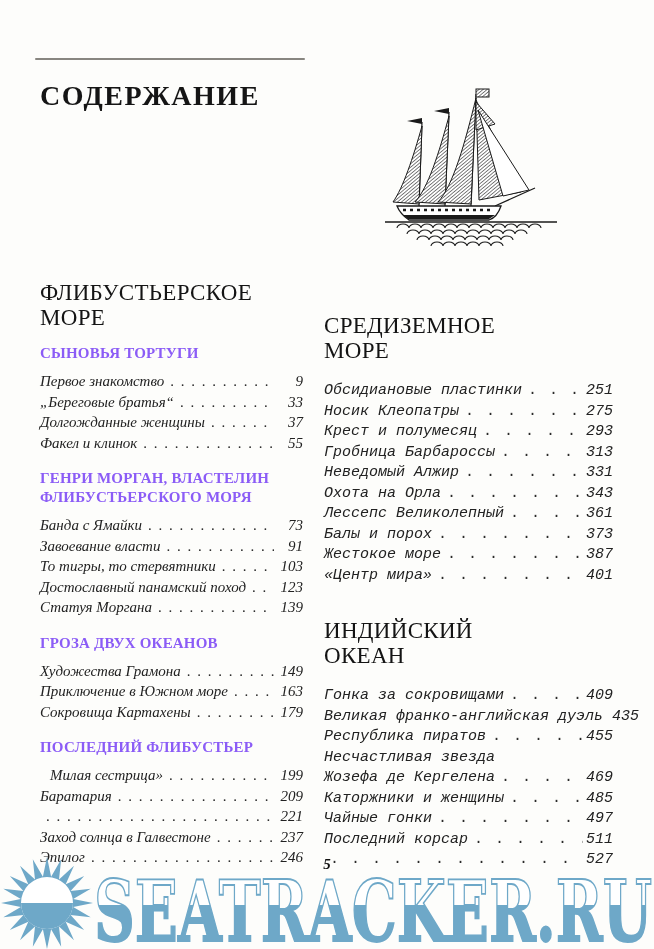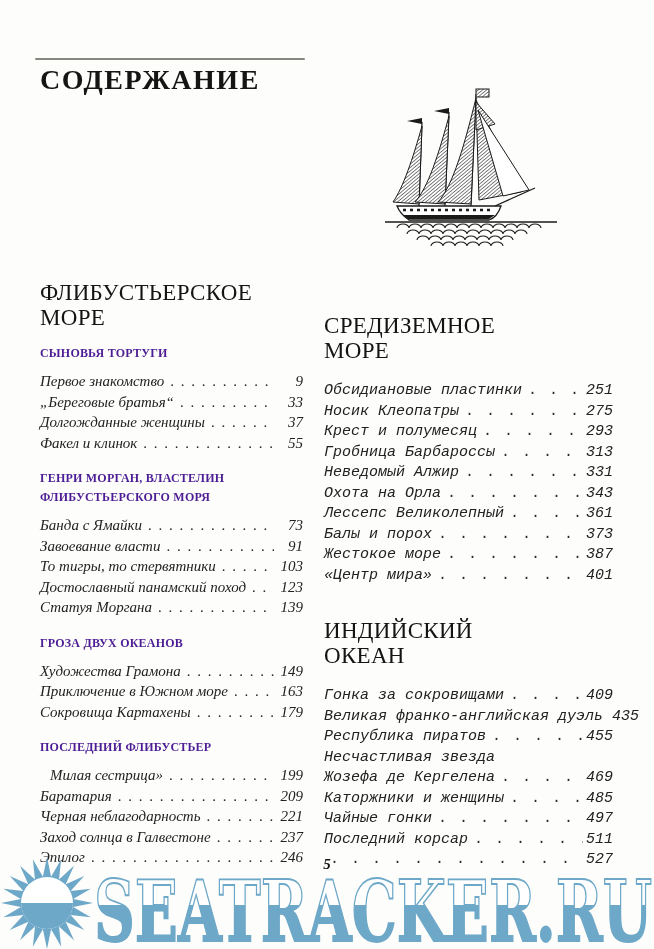--- a/index.html
+++ b/index.html
@@ -3,31 +3,31 @@
 <meta charset="utf-8">
 <style>
   html,body{margin:0;padding:0;}
   body{
     width:654px;height:949px;position:relative;overflow:hidden;
     background:#fdfdfb;color:#1c1c1c;
     font-family:"Liberation Serif", serif;
   }
   .scan-line{position:absolute;left:35px;top:58px;width:270px;height:2px;
     background:#55524c;opacity:.7;border-radius:1px;}
-  .page-title{position:absolute;left:40px;top:64px;margin:0;
+  .page-title{position:absolute;left:40px;top:80px;margin:0;
     font-size:28px;font-weight:700;letter-spacing:1.5px;color:#151515;}
   .ship{position:absolute;left:383px;top:88px;width:177px;height:164px;}
   .col{position:absolute;}
   .col-left{left:40px;top:280px;width:263px;}
   .col-right{left:324px;top:313px;width:288px;}
   .section-heading{font-size:23px;line-height:25px;font-weight:400;
     white-space:pre-line;color:#141414;letter-spacing:.3px;}
   .col-right .section-heading.gap-top{margin-top:32px;}
-  .subheading{font-size:12px;line-height:19px;font-weight:700;margin:16px 0 8px 0;
-    letter-spacing:.2px;color:#4c1d95;}
+  .subheading{font-size:15px;line-height:19px;font-weight:700;margin:16px 0 8px 0;
+    letter-spacing:.2px;color:#8b5cf6;}
   .section-heading + .subheading{margin-top:14px;}
   .entries{margin-top:18px;font-family:Liberation Mono, monospace;}
   .entry,.entry-pre{font-size:15px;line-height:20.5px;font-style:italic;color:#222;}
   .entry{display:flex;align-items:baseline;}
   .entry.indent .t{padding-left:10px;}
   .entry .t{white-space:nowrap;}
   .leader{flex:1 1 auto;overflow:hidden;white-space:nowrap;text-align:right;
     margin:0 3px 0 6px;}
   .leader::after{content:". . . . . . . . . . . . . . . . . . . . . . . . . . . . . . . .";
     font-style:normal;letter-spacing:1.5px;color:#2a2a2a;}
@@ -156,21 +156,20 @@
         <span class="t">Милая сестрица»</span>
         <span class="leader"></span>
         <span class="num">199</span>
       </div>
       <div class="entry">
         <span class="t">Баратария</span>
         <span class="leader"></span>
         <span class="num">209</span>
       </div>
       <div class="entry">
-        <span class="t">Черная неблагодарность</span>
         <span class="leader"></span>
         <span class="num">221</span>
       </div>
       <div class="entry">
         <span class="t">Заход солнца в Галвестоне</span>
         <span class="leader"></span>
         <span class="num">237</span>
       </div>
       <div class="entry">
         <span class="t">Эпилог</span>

